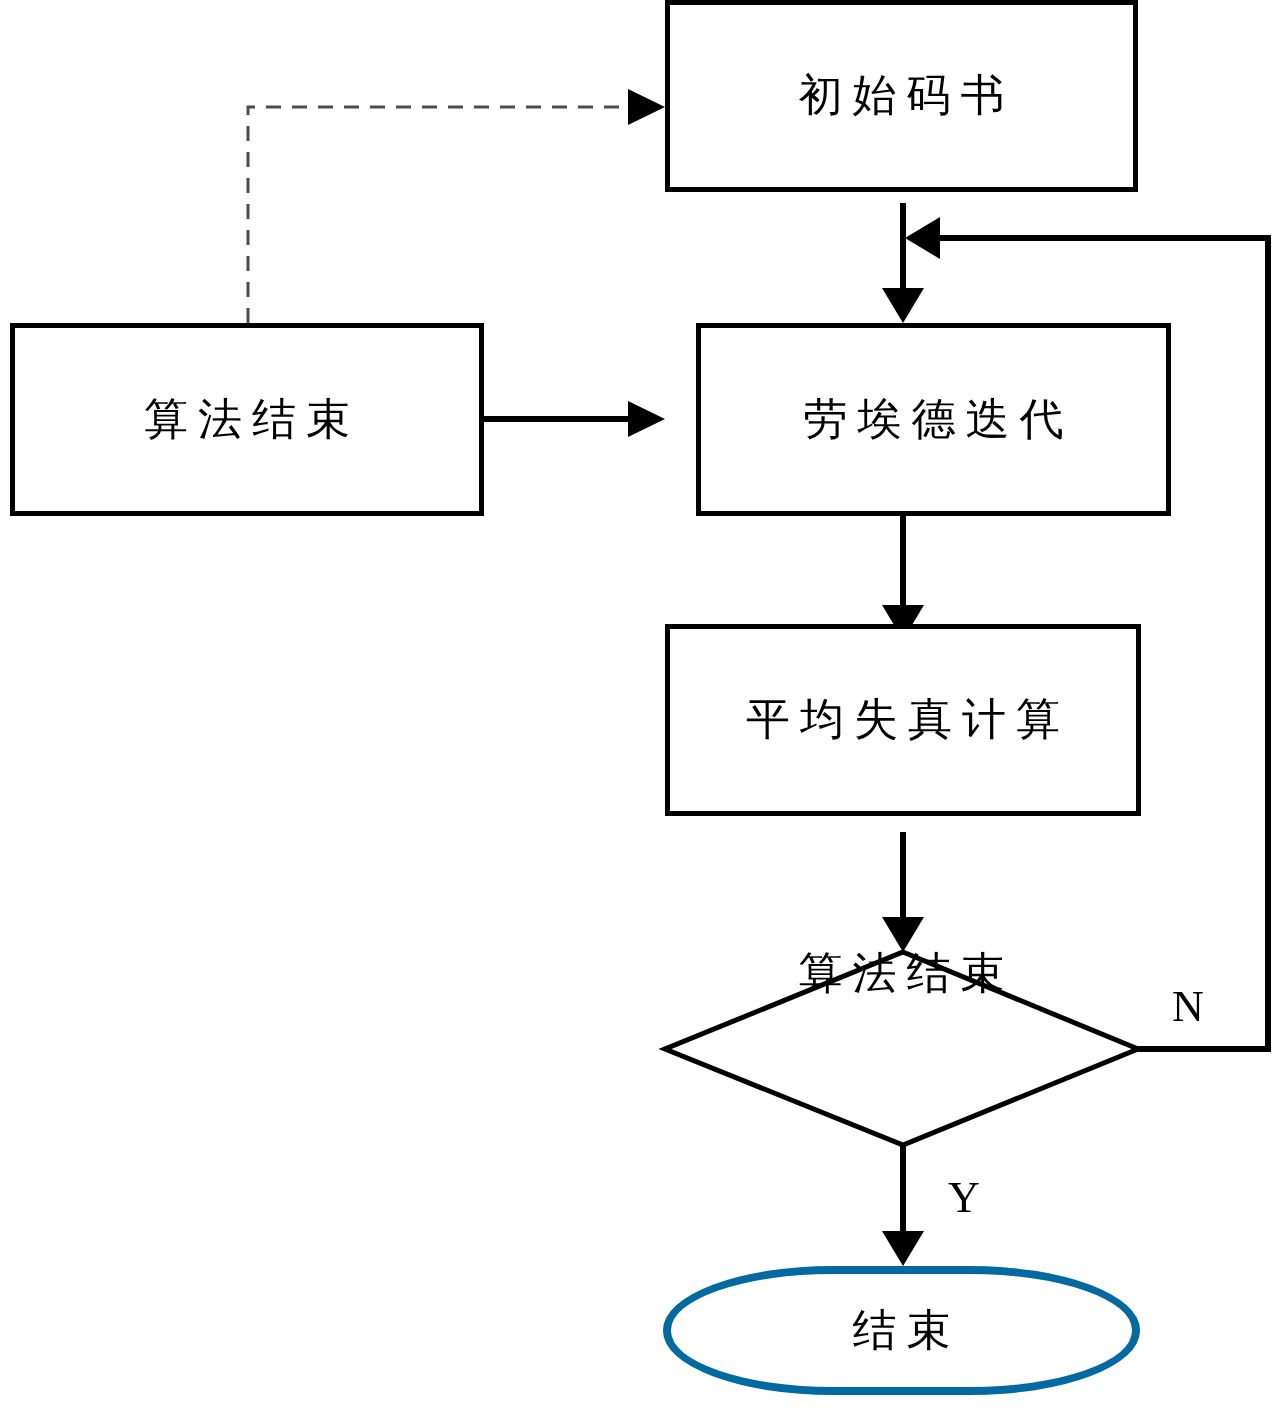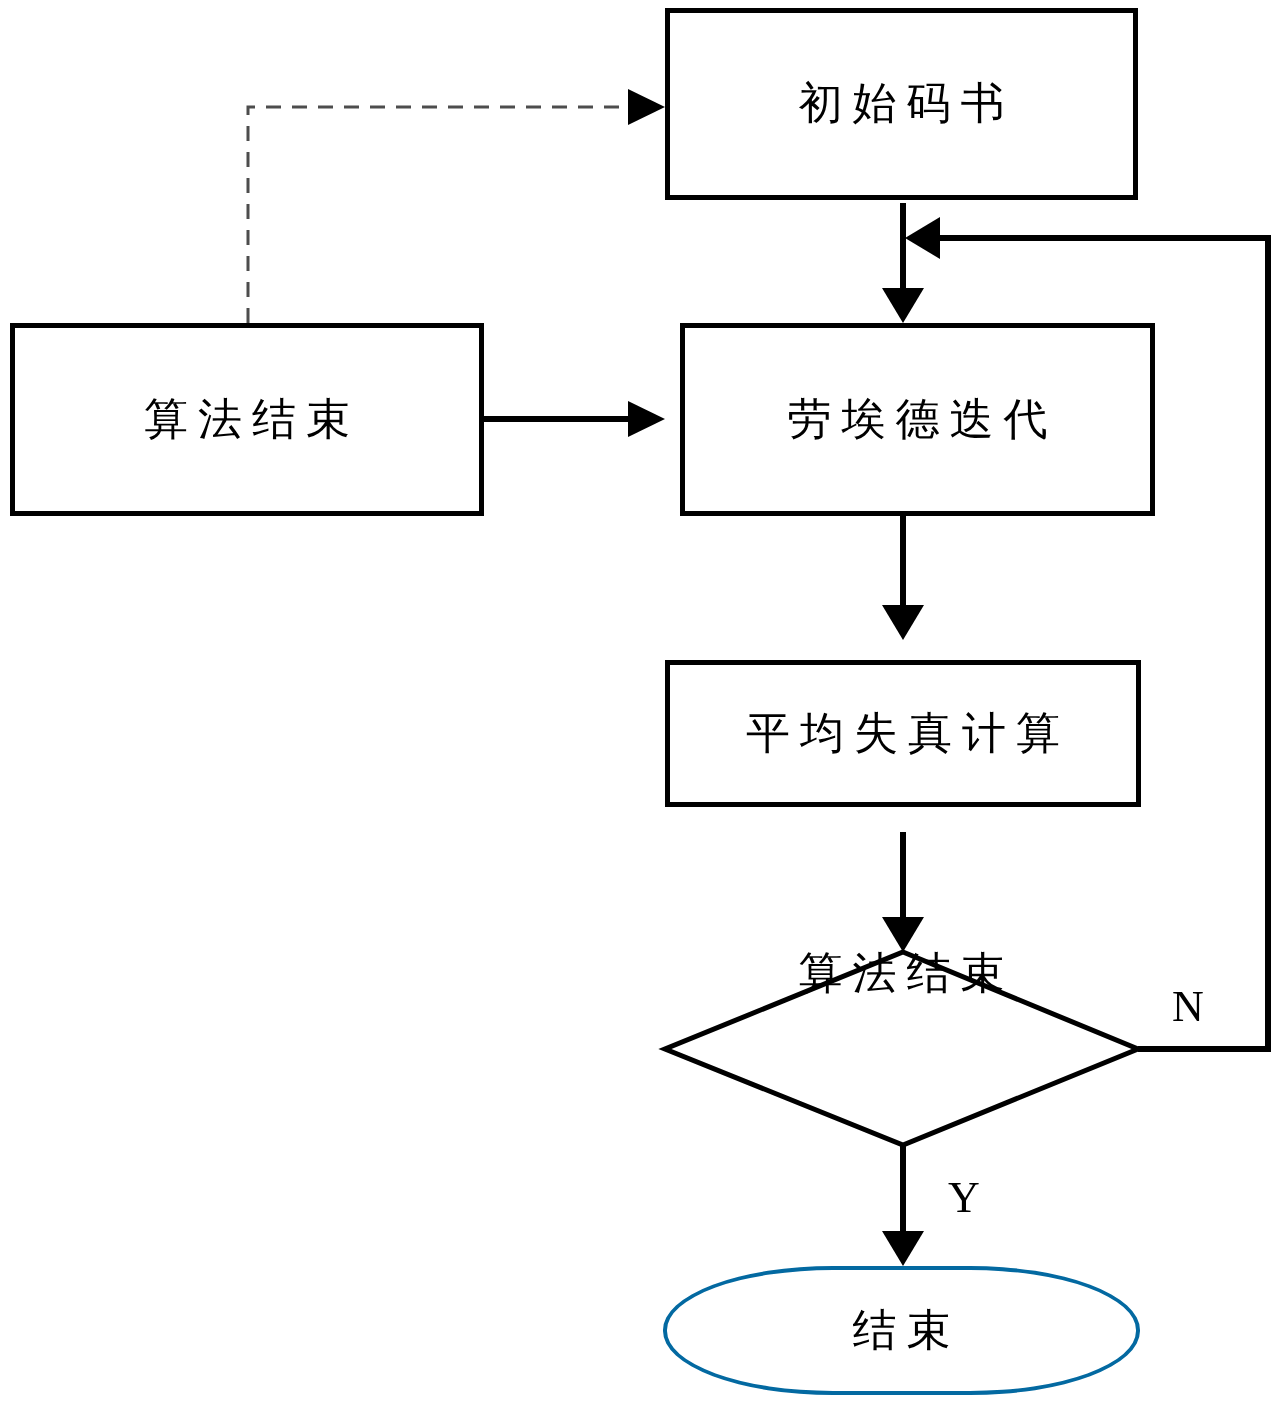--- a/index.html
+++ b/index.html
@@ -28,21 +28,21 @@
     align-items: center;
     justify-content: center;
     background: #ffffff;
     box-sizing: border-box;
     text-align: center;
   }
   .rect-node {
     border: 5px solid #000000;
   }
   .terminator-node {
-    border: 4px solid #0369a1;
+    border: 8px solid #0369a1;
     border-radius: 170px / 64px;
   }
   .node-label {
     font-size: 44px;
     letter-spacing: 10px;
     text-indent: 10px; 
     color: #000000;
     white-space: nowrap;
     line-height: 1;
   }
@@ -104,33 +104,33 @@
     </g>
 
     <g>
       <line x1="903" y1="1145" x2="903" y2="1233" stroke="#000000" stroke-width="6"></line>
       <polygon points="882,1231 924,1231 903,1266" fill="#000000"></polygon>
     </g>
 
     <polygon points="903,952 1138,1049 903,1145 665,1049" fill="#ffffff" stroke="#000000" stroke-width="5"></polygon>
   </svg>
 
-  <div class="node rect-node" style="left:665px; top:8px; width:473px; height:192px;justify-content:center;">
+  <div class="node rect-node" style="left:665px; top:0; width:473px; height:192px;justify-content:center;">
     <span class="node-label">初始码书</span>
   </div>
 
   <div class="node rect-node" style="left:10px; top:323px; width:474px; height:193px;">
     <span class="node-label">算法结束</span>
   </div>
 
-  <div class="node rect-node" style="left:680px; top:323px; width:475px; height:193px;">
+  <div class="node rect-node" style="left:696px; top:323px; width:475px; height:193px;">
     <span class="node-label">劳埃德迭代</span>
   </div>
 
-  <div class="node rect-node" style="left:665px; top:660px; width:476px; height:147px;">
+  <div class="node rect-node" style="left:665px; top:624px; width:476px; height:192px;">
     <span class="node-label">平均失真计算</span>
   </div>
 
   <div class="diamond-label-wrap">
     <span class="node-label">算法结束</span>
   </div>
 
   <div class="node terminator-node" style="left:663px; top:1266px; width:477px; height:129px;">
     <span class="node-label">结束</span>
   </div>

